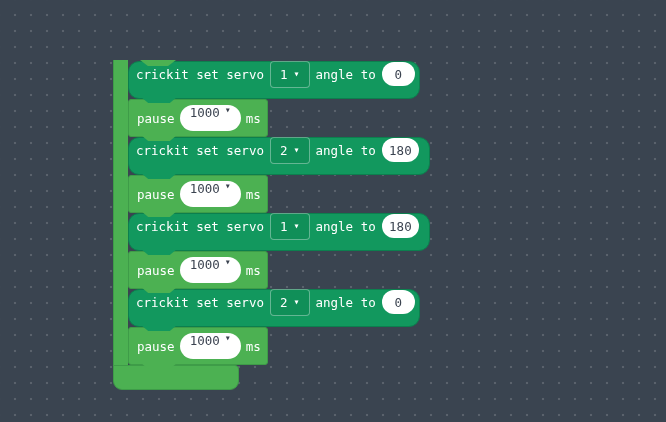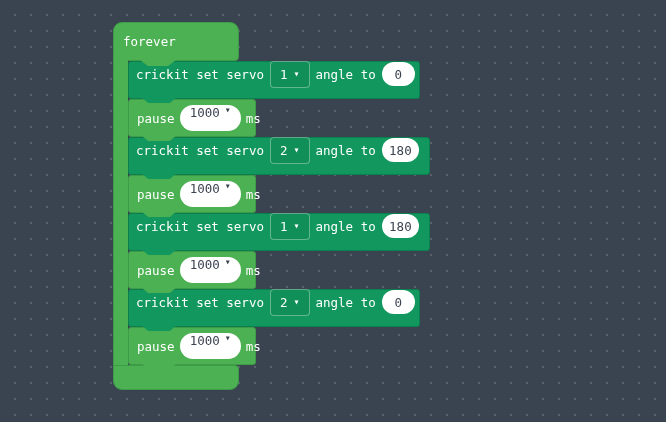--- a/index.html
+++ b/index.html
@@ -37,27 +37,27 @@
     position:relative;height:38px;box-sizing:border-box;
     display:flex;align-items:center;border:1px solid;
   }
   .block::after{
     content:"";position:absolute;left:12px;bottom:-5px;width:36px;height:6px;z-index:6;
     clip-path:polygon(0 0,100% 0,80% 100%,20% 100%);
     filter:drop-shadow(0 1px 0 rgba(0,0,0,0.18));
   }
   .block:last-child::after{filter:none;}
   .crickit{
-    width:292px;background:#12985E;border-color:#0C7F4E;border-radius:3px;
+    width:292px;background:#12985E;border-color:#0C7F4E;border-radius:11px;
     gap:6px;padding:0 10px 12px 7px;
   }
   .crickit.wide{width:302px;}
   .crickit::after{background:#12985E;}
   .pause{
-    width:128px;background:#4CB152;border-color:#3E9C48;border-radius:3px;
+    width:140px;background:#4CB152;border-color:#3E9C48;border-radius:3px;
     gap:5px;padding:0 8px;
   }
   .pause::after{background:#4CB152;}
   
   .dd{
     display:flex;align-items:center;gap:6px;height:27px;padding:0 9px;box-sizing:border-box;
     border:1px solid rgba(255,255,255,0.35);border-radius:4px;background:rgba(0,0,0,0.06);
     cursor:pointer;
   }
   .arrow{font-size:10px;line-height:1;}
@@ -72,23 +72,20 @@
   }
   .pill .arrow{color:#3B4350;}
   .lbl{white-space:nowrap;}
 </style>
 </head>
 <body>
 
 <div class="workspace">
 
   <div class="forever">
-    <div class="forever-head">
-      <span class="lbl">forever</span>
-    </div>
     <div class="forever-spine"></div>
     <div class="forever-foot"></div>
   </div>
 
   <div class="stack">
 
     <div class="block crickit">
       <span class="lbl">crickit set servo</span>
       <span class="dd">
         <span>1</span>

